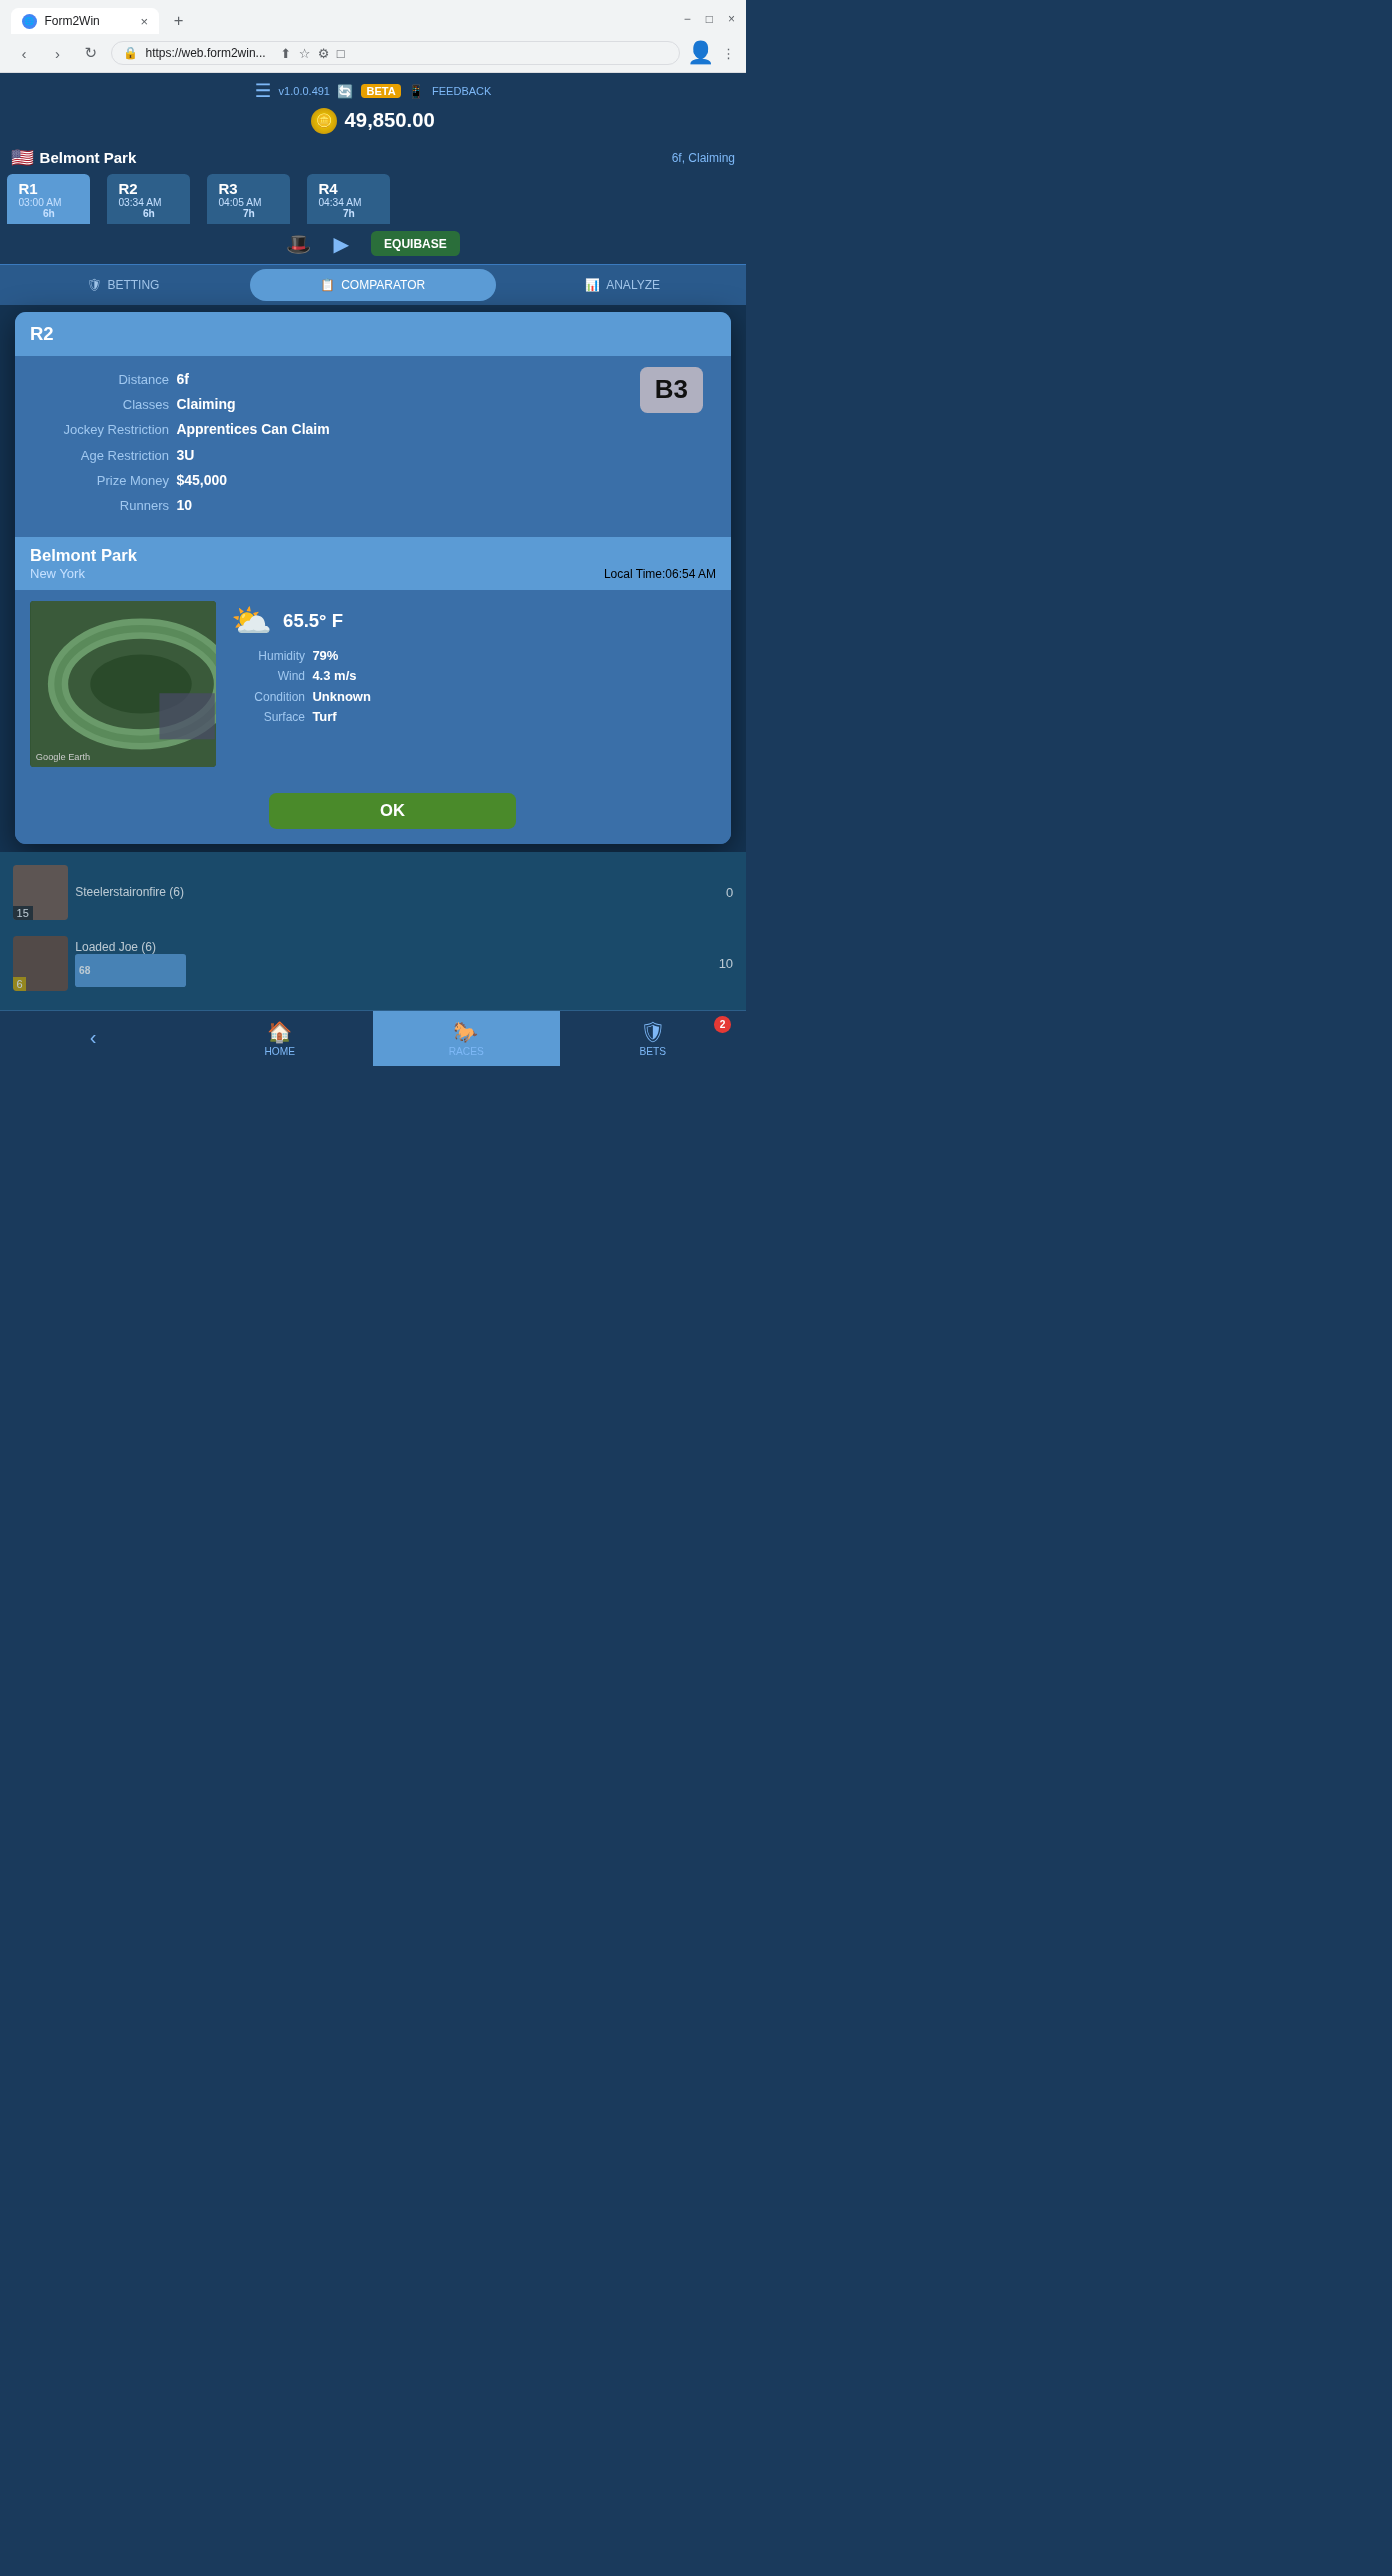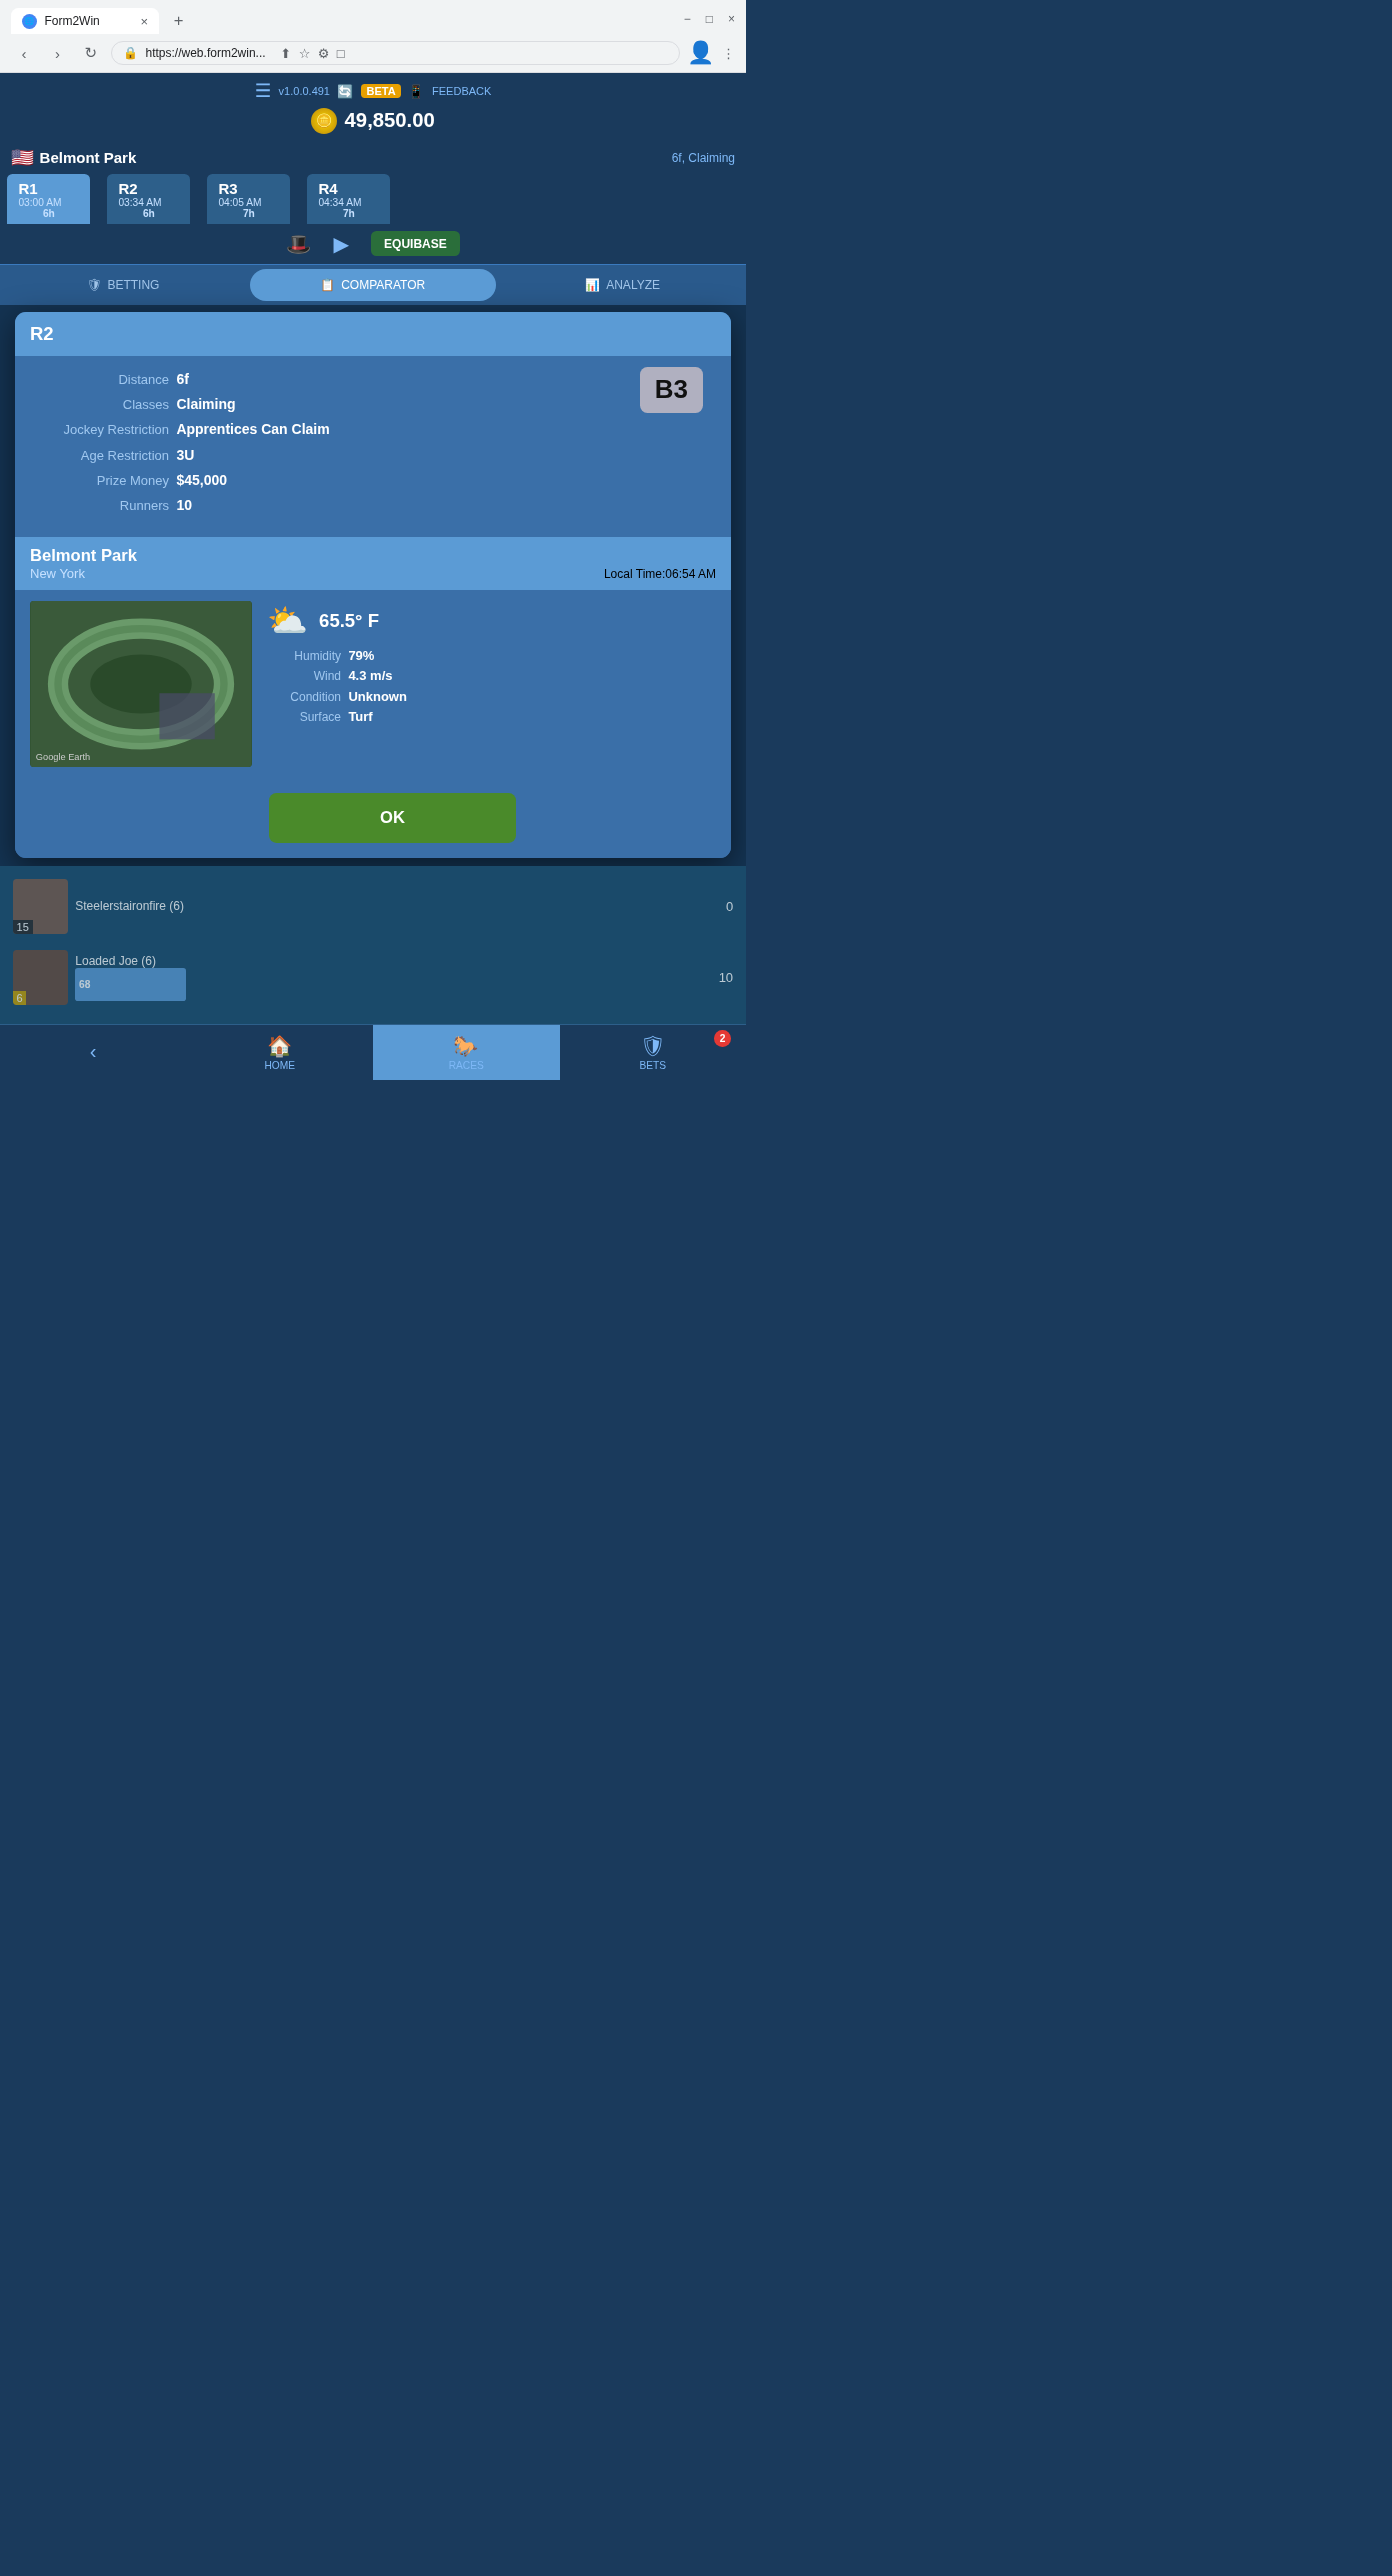--- a/index.html
+++ b/index.html
@@ -256,21 +256,21 @@
       color: #000000; font-size: 12px;
     }
 
     
     .weather-section {
       background: #3a6fa8;
       padding: 11px 15px;
       display: flex; gap: 15px;
     }
     .track-image {
-      width: 222px; height: 166px;
+      width: 186px; height: 166px;
       background: #2a4a2a;
       border-radius: 3.7px;
       position: relative;
       overflow: hidden;
       flex-shrink: 0;
     }
     .weather-info {
       flex: 1;
     }
     .weather-icon-row {
@@ -298,21 +298,21 @@
     
     .ok-section {
       background: #3a6fa8;
       padding: 15px;
       display: flex; justify-content: center;
     }
     .ok-btn {
       background: #4a8a2a;
       color: white; font-size: 16.6px; font-weight: bold;
       border: none; border-radius: 7.4px;
-      padding: 15px 111px;
+      padding: 8px 111px;
       cursor: pointer;
       margin-left: 39px;
     }
 
     
     .bg-content {
       background: #1a4a6a;
       padding: 7.4px;
       position: relative;
     }

